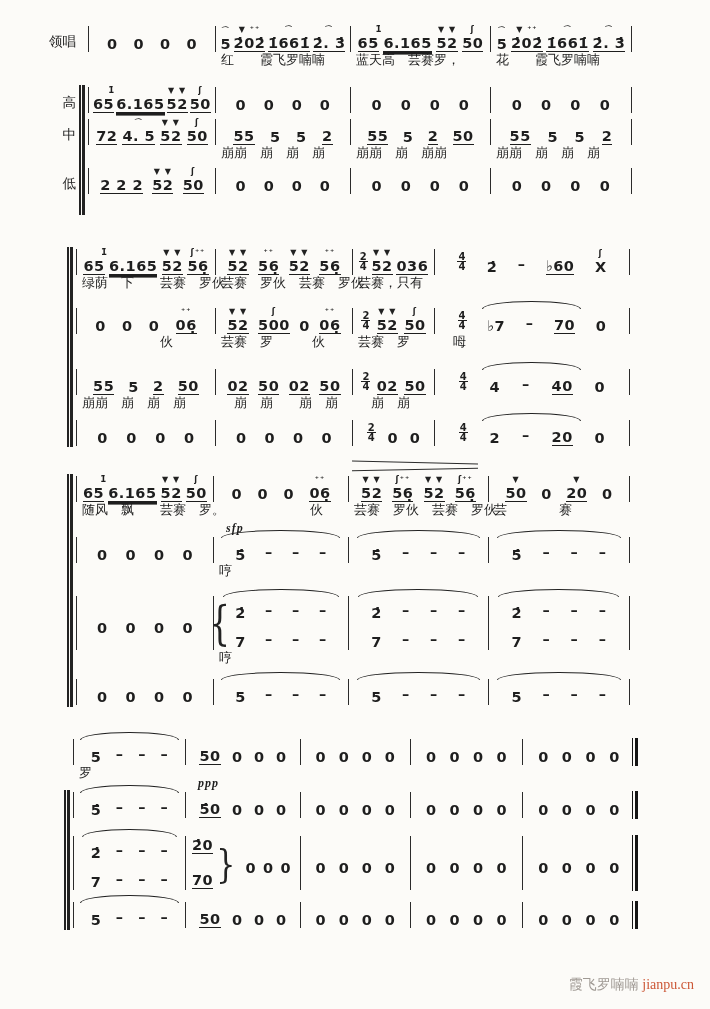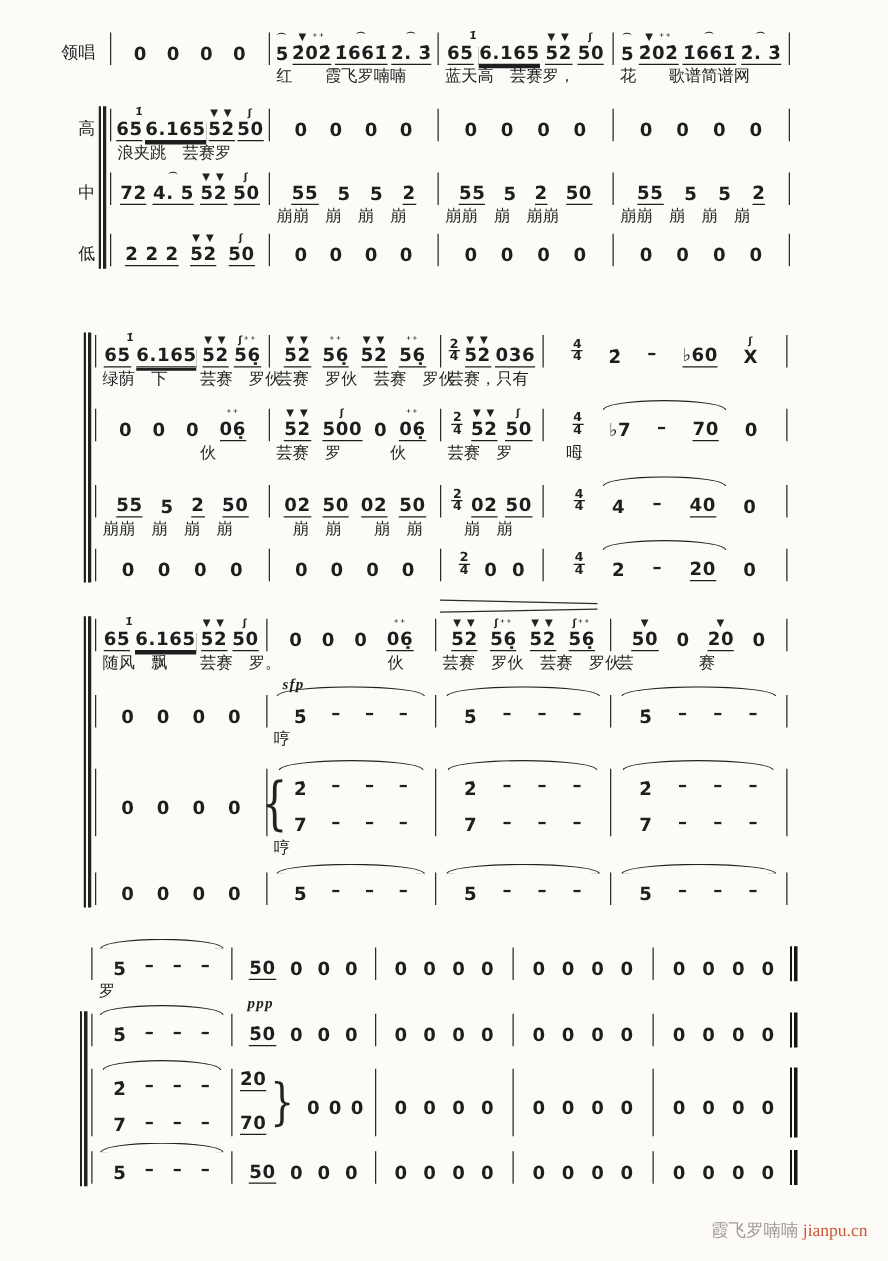--- a/index.html
+++ b/index.html
@@ -25,21 +25,21 @@
   .grace{position:absolute;top:-2px;left:-8px;font-size:8.5px;font-weight:700}
   .ts{display:flex;flex-direction:column;align-items:center;align-self:center;
       font-size:10px;font-weight:700;line-height:9px;margin-bottom:1px}
   .ts b{border-bottom:1px solid #1e1e1e;padding:0 1px}
   .tiearc{position:absolute;height:8px;top:-7px;border:1.1px solid #222;border-bottom:none;
           border-radius:100% 100% 0 0/200% 200% 0 0;box-sizing:border-box}
   .ann{position:absolute;top:-16px;left:12px;font:italic 700 12px "Liberation Serif",serif;letter-spacing:1px}
   .hp{position:absolute;height:1.2px;background:#2b2b2b}
   .lyrics-row{display:flex}
   .lyr{box-sizing:border-box;height:19px;line-height:18px;padding-left:6px;white-space:pre;
-       font-family:Liberation Serif, serif;font-size:13px}
+       font-family:Liberation Mono, monospace;font-size:13px}
   .bracket{position:absolute;width:6px;
            background:linear-gradient(90deg,#222 0 1.6px,transparent 1.6px 3.4px,#222 3.4px 100%)}
   .twovoice{height:54px;flex-direction:column;justify-content:space-between;align-items:stretch}
   .vrow{position:relative;display:flex;justify-content:space-evenly;align-items:flex-end;height:25px}
   .vrow.solo{margin:auto 0}
   .measure.mix{flex-direction:row;align-items:center;justify-content:flex-start}
   .headstack{display:flex;flex-direction:column;justify-content:space-between;height:52px;padding-left:4px}
   .brace{font-family:"DejaVu Serif",serif;font-weight:400;color:#222}
   .brace.close{font-size:40px;line-height:52px;transform:scaleX(.75)}
   .brace.open{position:absolute;left:-9px;top:-1px;font-size:46px;line-height:56px;transform:scaleX(.7)}
@@ -129,21 +129,21 @@
               <div class="grp">
                 <div class="mk">⌒</div>
                 <div class="dg u1">2̇. 3̇</div>
               </div>
             </div>
           </div>
           <div class="lyrics-row">
             <div class="lyr" style="width: 127px;"></div>
             <div class="lyr" style="width: 135px;">红　　霞飞罗喃喃</div>
             <div class="lyr" style="width: 140px;">蓝天高　芸赛罗，</div>
-            <div class="lyr" style="width: 142px;">花　　歌谱简谱网</div>
+            <div class="lyr" style="width: 142px;">花　　霞飞罗喃喃</div>
           </div>
         </div>
       </div>
       <div class="line" style="margin-bottom: 6px;">
         <div class="vlabel" style="width: 88px;">高</div>
         <div class="content">
           <div class="notes-row">
             <div class="measure" style="width: 127px;">
               <div class="grp">
                 <div class="mk">&nbsp;</div>
@@ -210,26 +210,20 @@
               </div>
               <div class="grp">
                 <div class="mk">&nbsp;</div>
                 <div class="dg">0</div>
               </div>
               <div class="grp">
                 <div class="mk">&nbsp;</div>
                 <div class="dg">0</div>
               </div>
             </div>
-          </div>
-          <div class="lyrics-row">
-            <div class="lyr" style="width: 127px;">浪夹跳　芸赛罗</div>
-            <div class="lyr" style="width: 135px;"></div>
-            <div class="lyr" style="width: 140px;"></div>
-            <div class="lyr" style="width: 142px;"></div>
           </div>
         </div>
       </div>
       <div class="line" style="margin-bottom: 4px;">
         <div class="vlabel" style="width: 88px;">中</div>
         <div class="content">
           <div class="notes-row">
             <div class="measure" style="width: 127px;">
               <div class="grp">
                 <div class="mk">&nbsp;</div>

